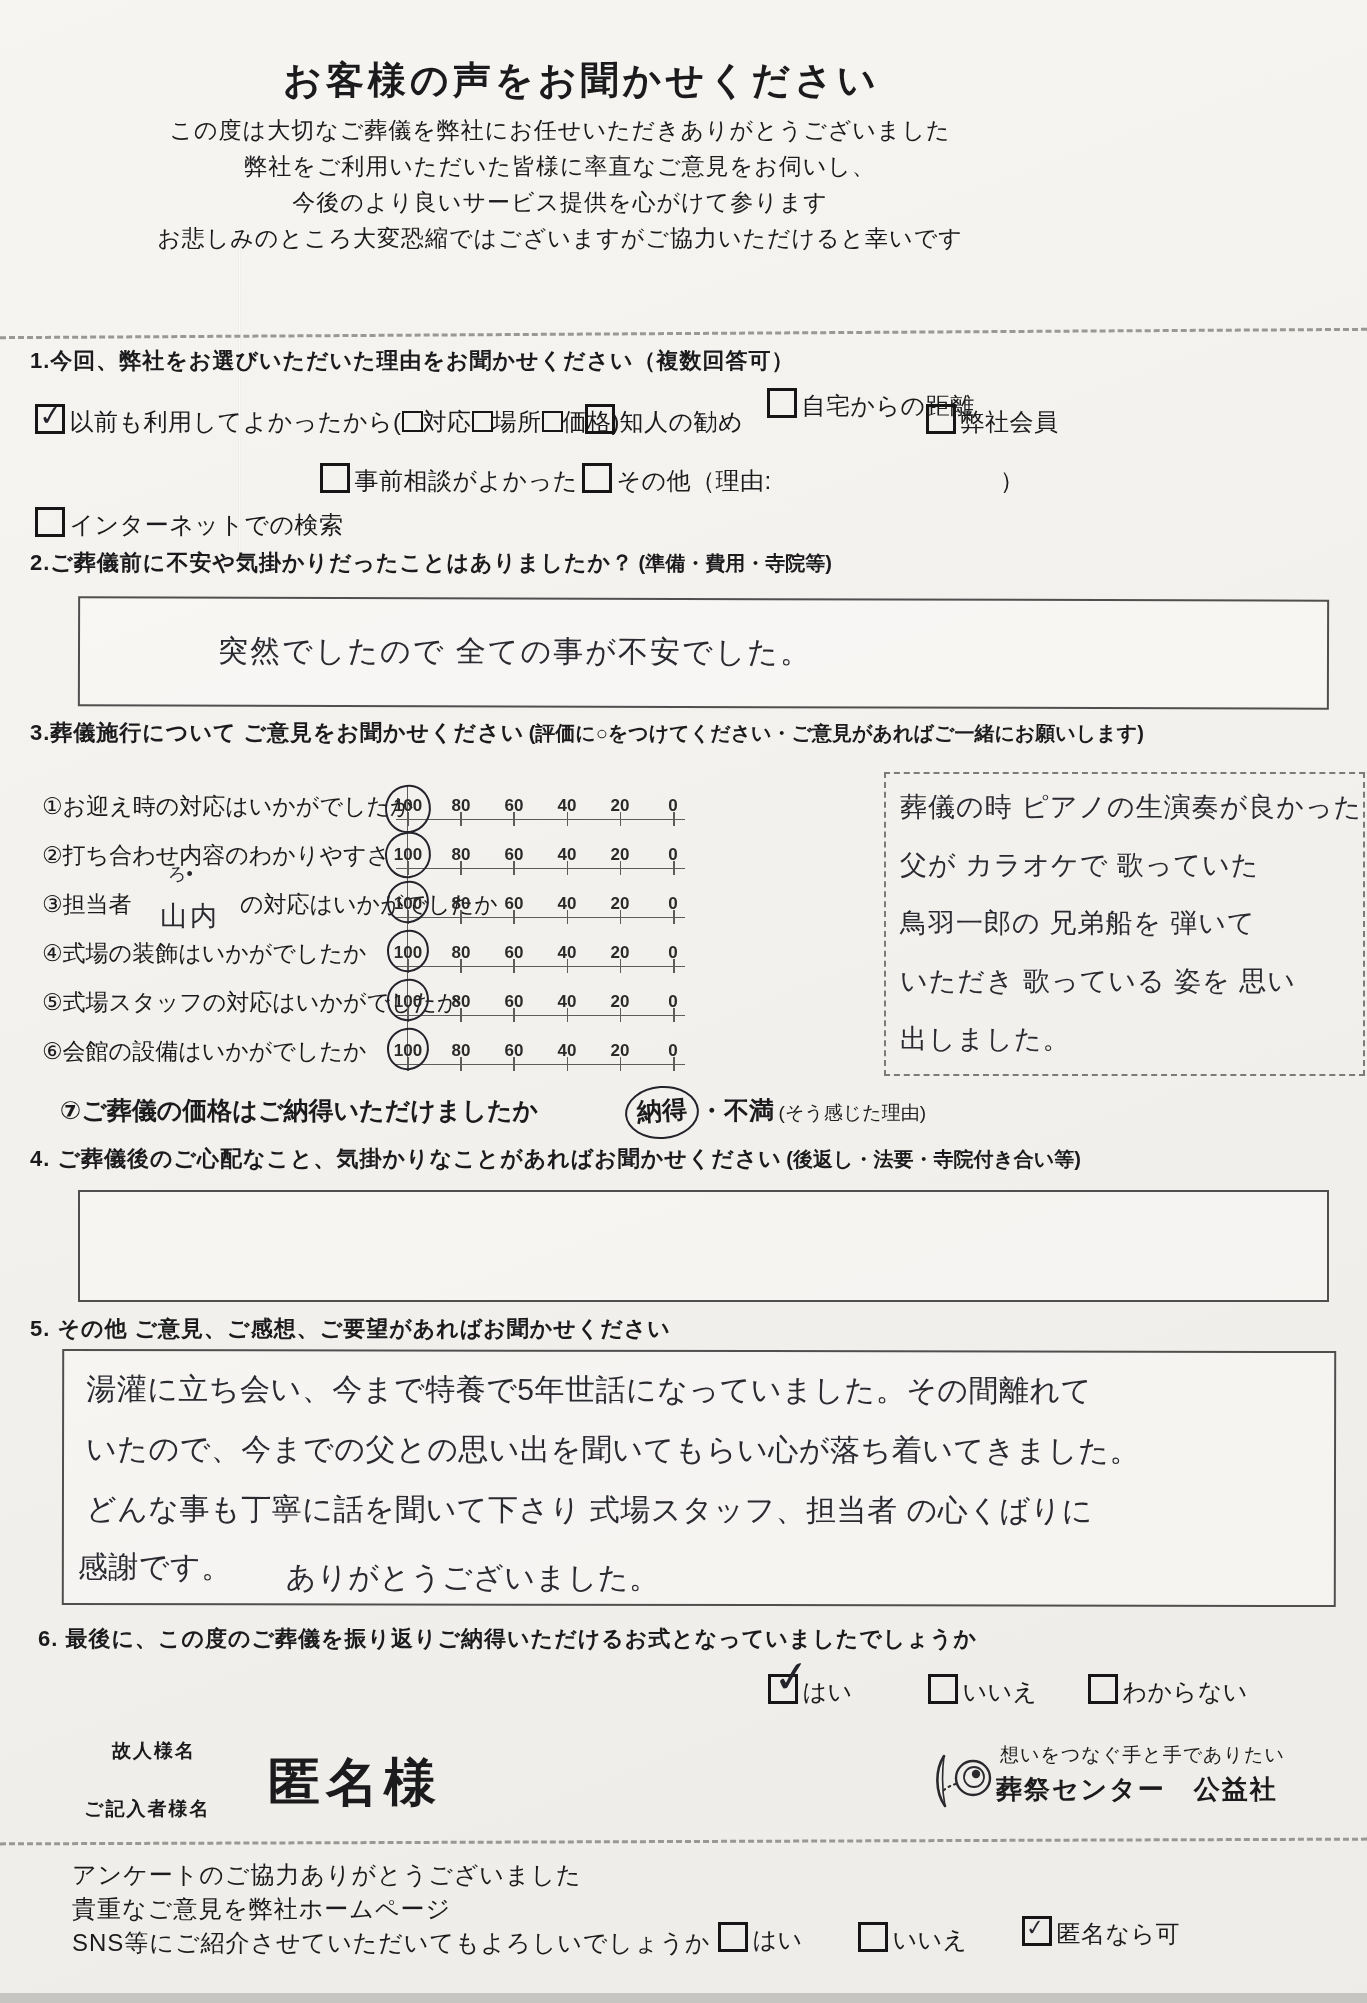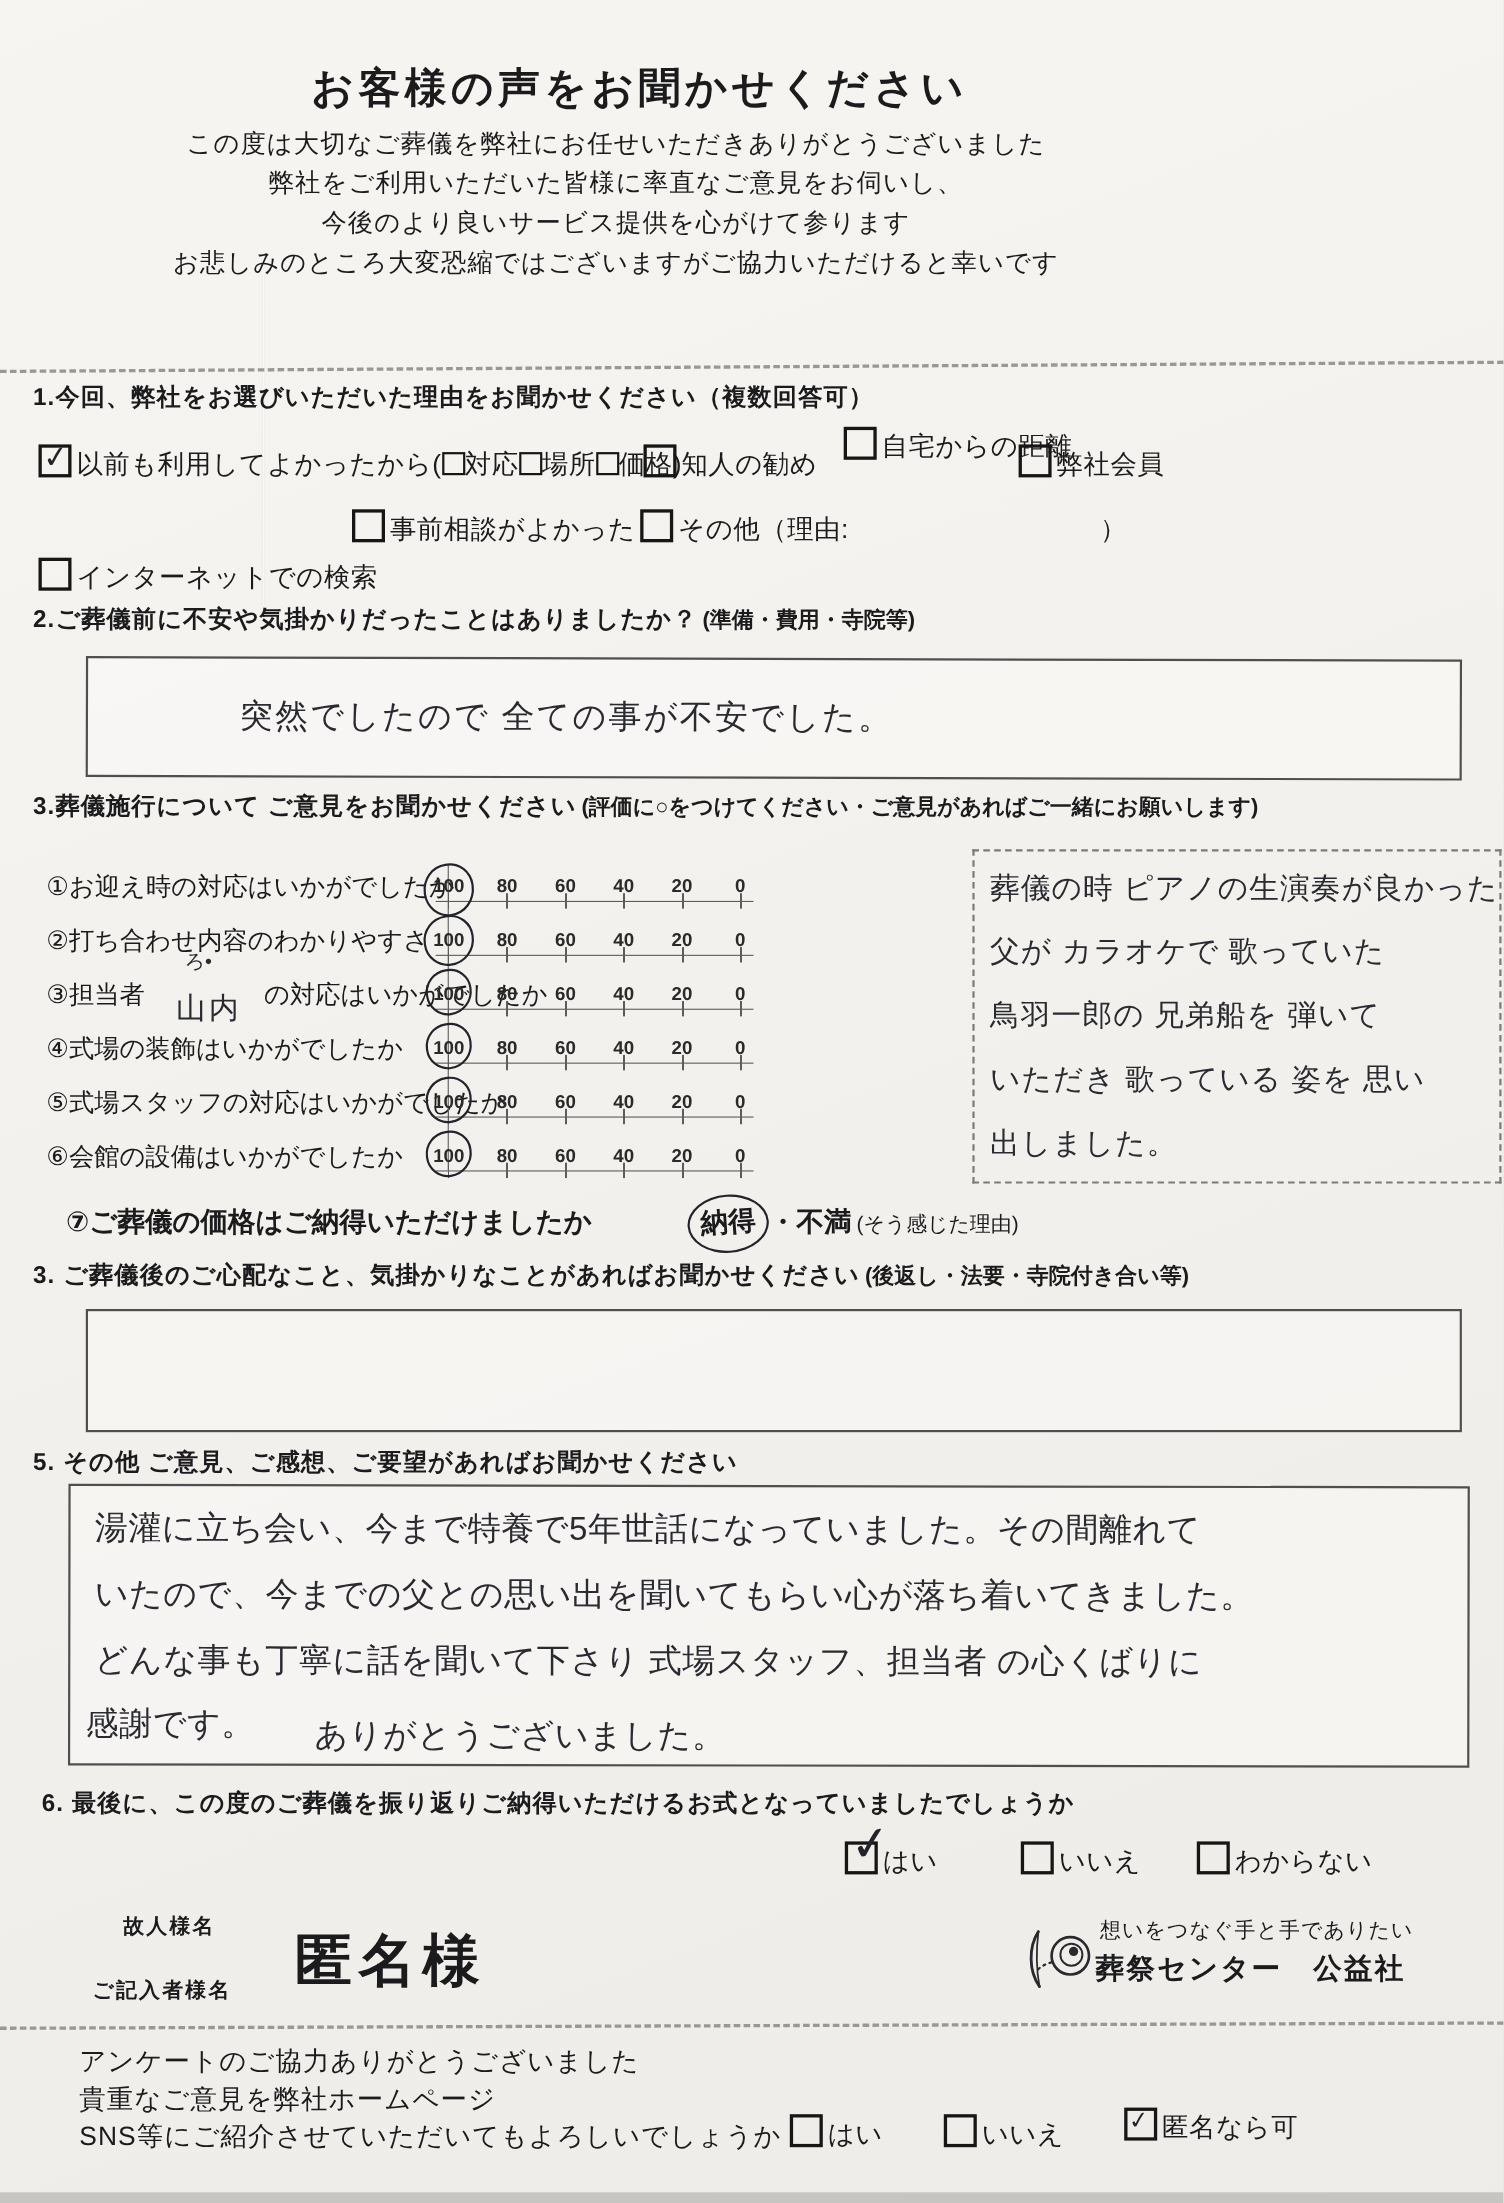--- a/index.html
+++ b/index.html
@@ -194,21 +194,21 @@
   </div>
 
   <div class="abs" style="left:60px;top:1086px;white-space:nowrap;">
     <span class="q3label" style="font-size:25px;font-weight:bold;">⑦ご葬儀の価格はご納得いただけましたか</span>
     <span style="display:inline-block;width:78px;"></span>
     <span class="circle-word"><span style="font-size:25px;font-weight:bold;">納得</span></span><span style="font-size:25px;font-weight:bold;">・</span><span style="font-size:25px;font-weight:bold;">不満</span>
     <span class="secnote" style="font-weight:500;font-size:19px;">(そう感じた理由)</span>
   </div>
 
   <div class="abs" style="left:30px;top:1144px;white-space:nowrap;">
-    <span class="sechead">3. ご葬儀後のご心配なこと、気掛かりなことがあればお聞かせください</span>
+    <span class="sechead">4. ご葬儀後のご心配なこと、気掛かりなことがあればお聞かせください</span>
     <span class="secnote">(後返し・法要・寺院付き合い等)</span>
   </div>
   <div class="abs answerbox" style="left:78px;top:1190px;width:1247px;height:108px;"></div>
 
   <div class="abs sechead" style="left:30px;top:1314px;">5. その他 ご意見、ご感想、ご要望があればお聞かせください</div>
   <div class="abs answerbox" style="left:62px;top:1350px;width:1270px;height:252px;transform:rotate(0.1deg);">
     <div class="hand q5line" style="position:absolute;left:22px;top:18px;">湯灌に立ち会い、今まで特養で5年世話になっていました。その間離れて</div>
     <div class="hand q5line" style="position:absolute;left:22px;top:78px;">いたので、今までの父との思い出を聞いてもらい心が落ち着いてきました。</div>
     <div class="hand q5line" style="position:absolute;left:22px;top:138px;">どんな事も丁寧に話を聞いて下さり 式場スタッフ、担当者 の心くばりに</div>
     <div class="hand q5line" style="position:absolute;left:14px;top:196px;">感謝です。</div>

